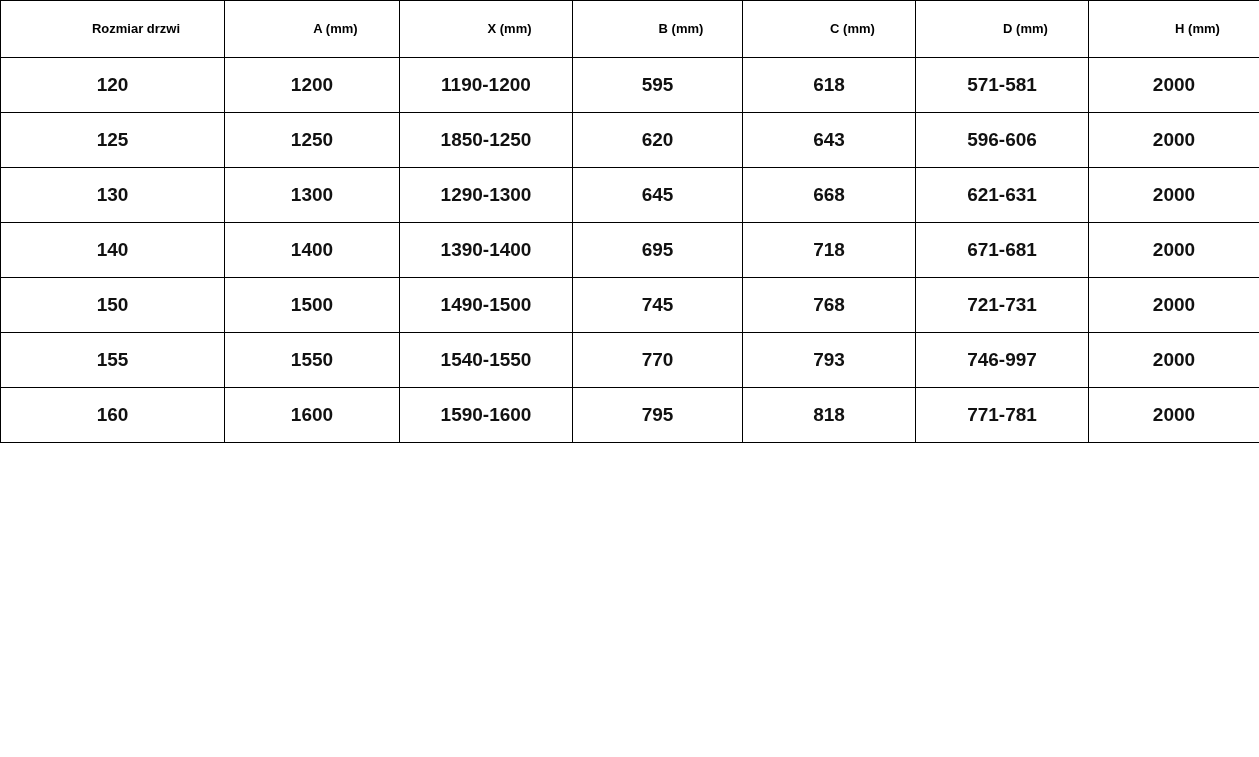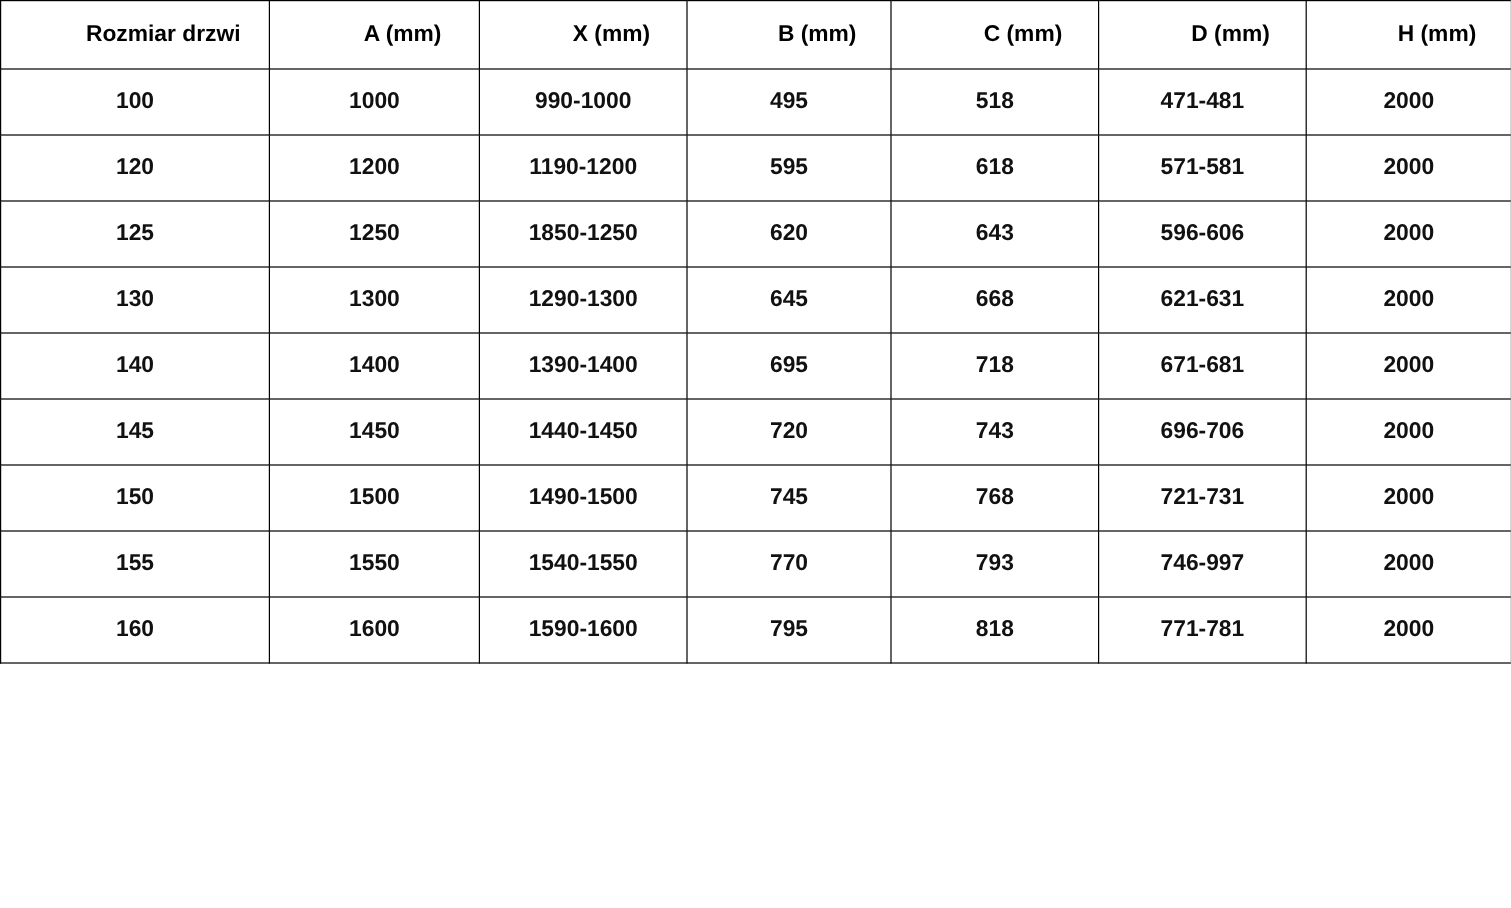--- a/index.html
+++ b/index.html
@@ -33,21 +33,21 @@
     font-weight: bold;
     color: #111111;
     padding: 0;
     height: 54px;
     line-height: 54px;
     white-space: nowrap;
   }
   table.spec-table th {
     height: 56px;
     line-height: 56px;
-    font-size: 19px;
+    font-size: 13px;
     font-weight: bold;
     color: #000000;
     padding-left: 47px;
   }
   
   col.c0 { width: 224px; }
   col.c1 { width: 175px; }
   col.c2 { width: 173px; }
   col.c3 { width: 170px; }
   col.c4 { width: 173px; }
@@ -74,29 +74,20 @@
         <th>A (mm)</th>
         <th>X (mm)</th>
         <th>B (mm)</th>
         <th>C (mm)</th>
         <th>D (mm)</th>
         <th>H (mm)</th>
       </tr>
     </thead>
     <tbody>
       <tr>
-        <td>100</td>
-        <td>1000</td>
-        <td>990-1000</td>
-        <td>495</td>
-        <td>518</td>
-        <td>471-481</td>
-        <td>2000</td>
-      </tr>
-      <tr>
         <td>120</td>
         <td>1200</td>
         <td>1190-1200</td>
         <td>595</td>
         <td>618</td>
         <td>571-581</td>
         <td>2000</td>
       </tr>
       <tr>
         <td>125</td>
@@ -119,29 +110,20 @@
       <tr>
         <td>140</td>
         <td>1400</td>
         <td>1390-1400</td>
         <td>695</td>
         <td>718</td>
         <td>671-681</td>
         <td>2000</td>
       </tr>
       <tr>
-        <td>145</td>
-        <td>1450</td>
-        <td>1440-1450</td>
-        <td>720</td>
-        <td>743</td>
-        <td>696-706</td>
-        <td>2000</td>
-      </tr>
-      <tr>
         <td>150</td>
         <td>1500</td>
         <td>1490-1500</td>
         <td>745</td>
         <td>768</td>
         <td>721-731</td>
         <td>2000</td>
       </tr>
       <tr>
         <td>155</td>

